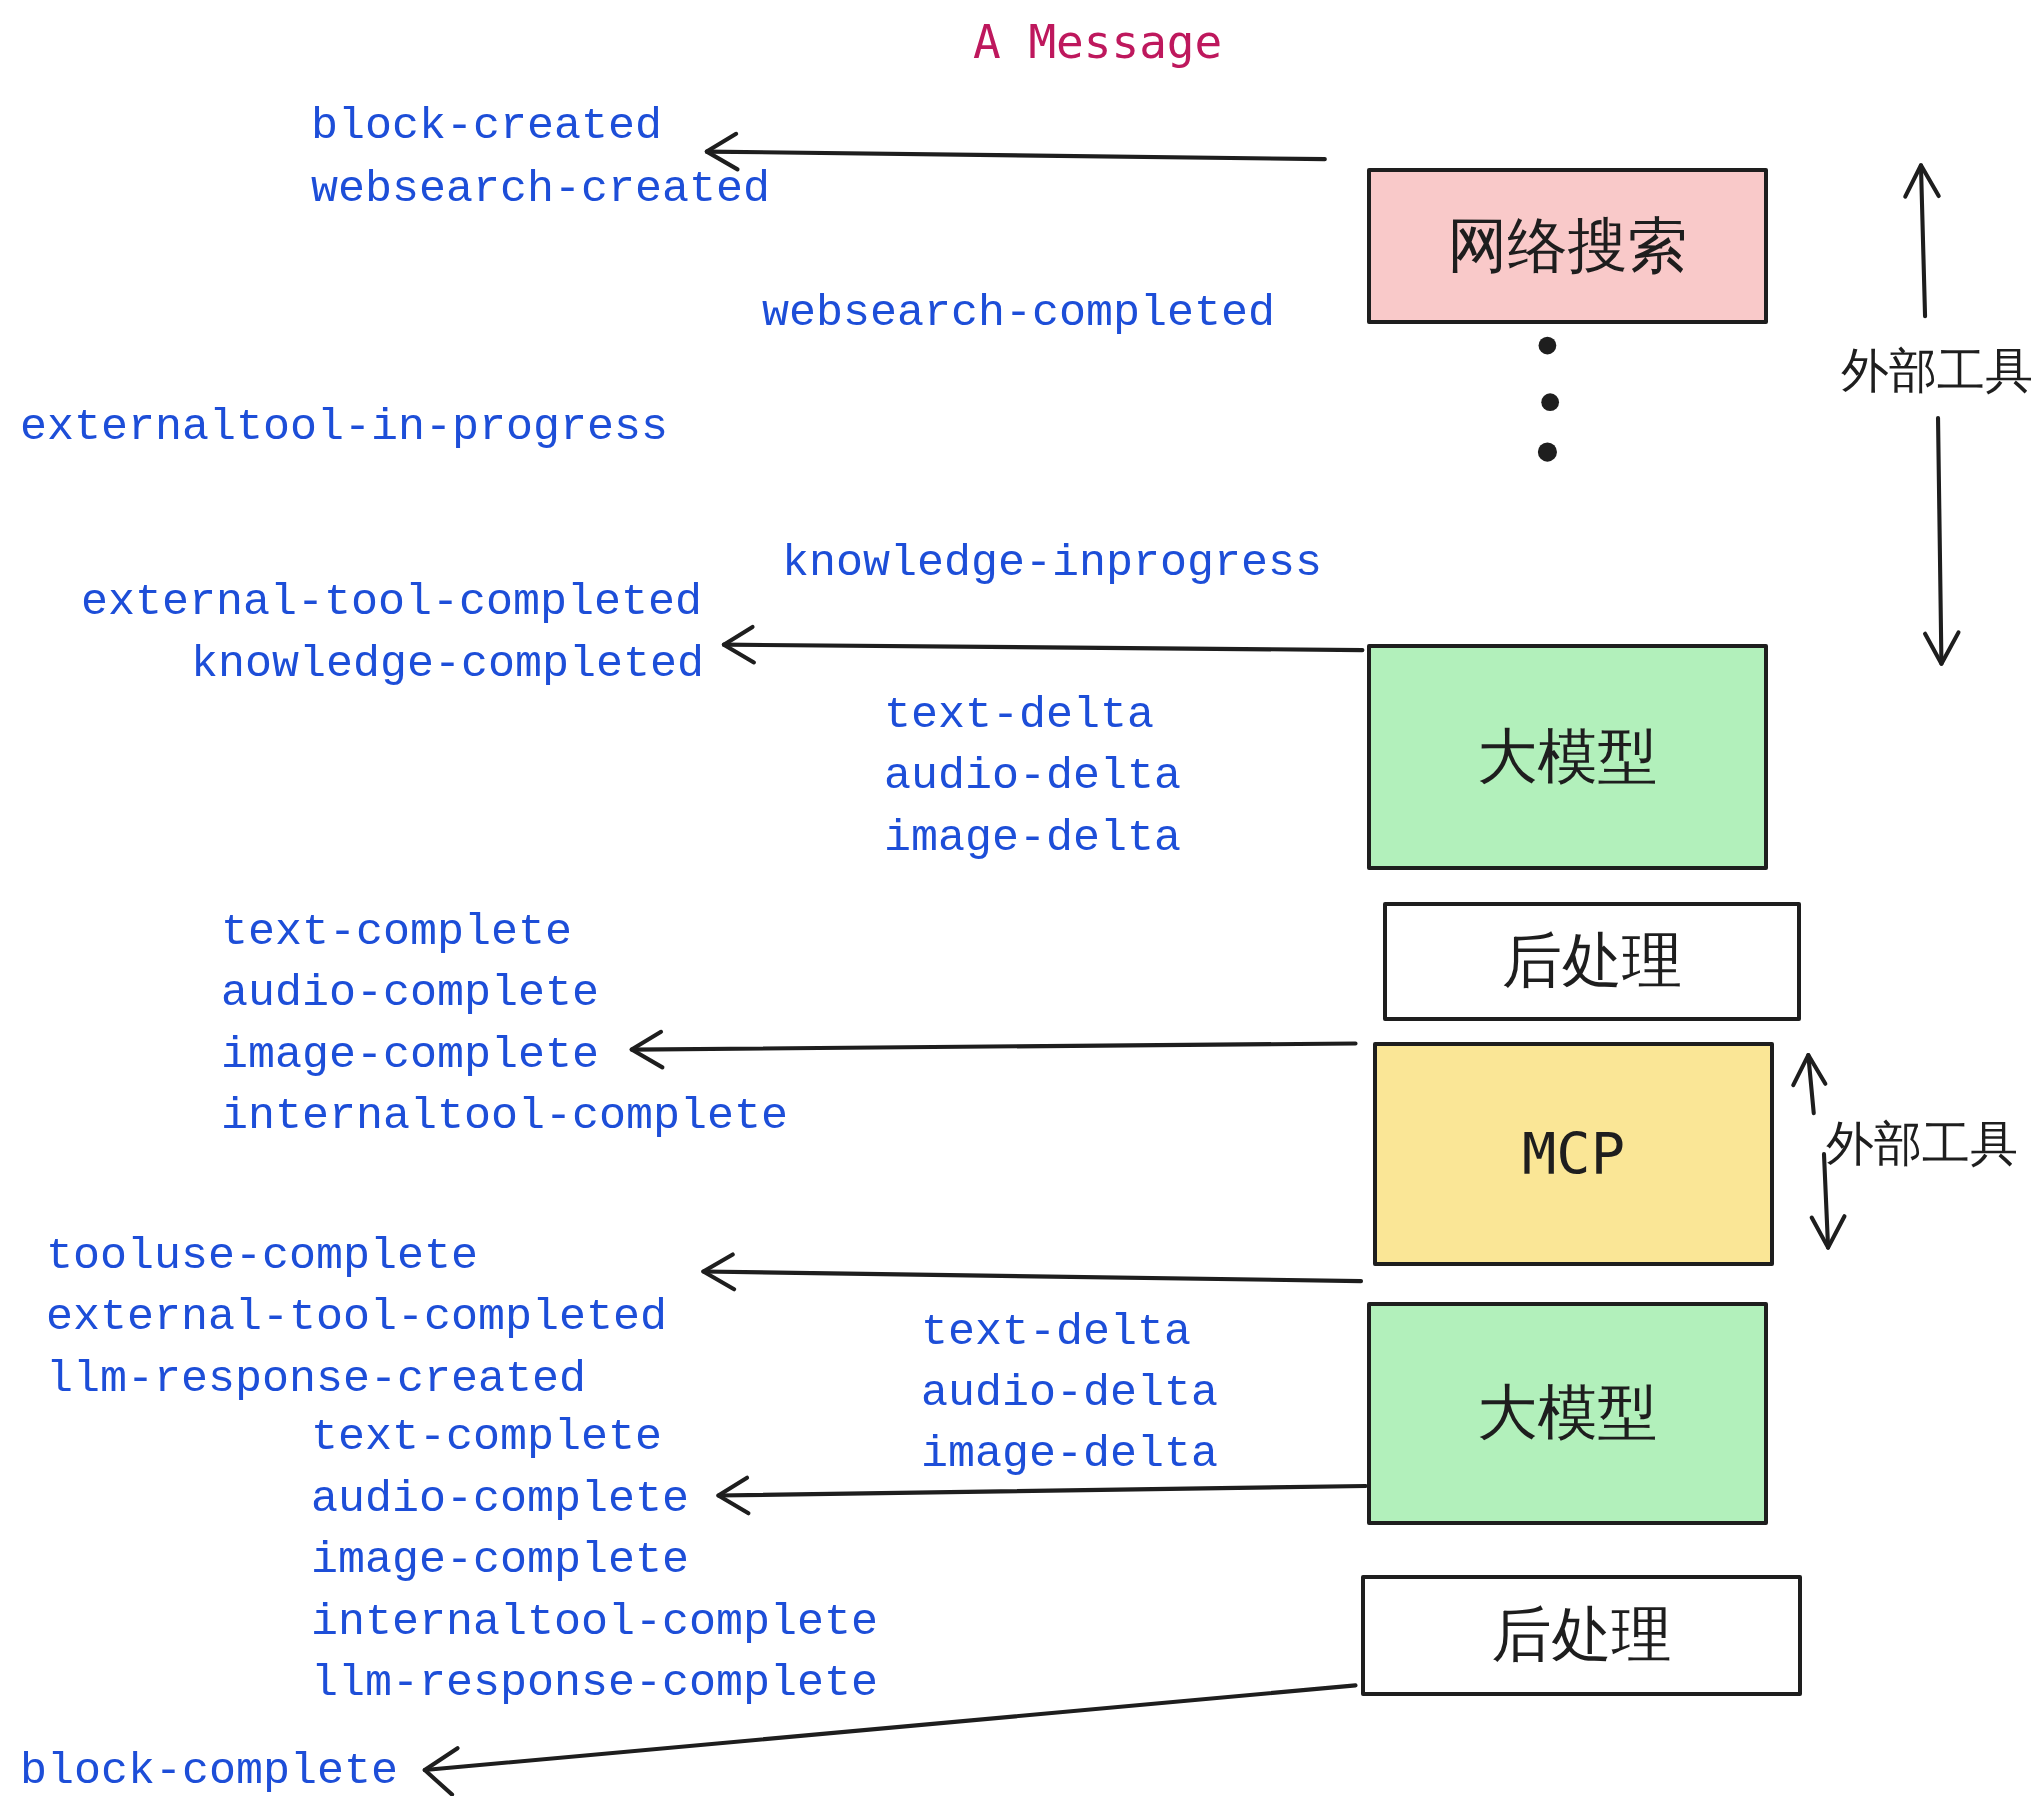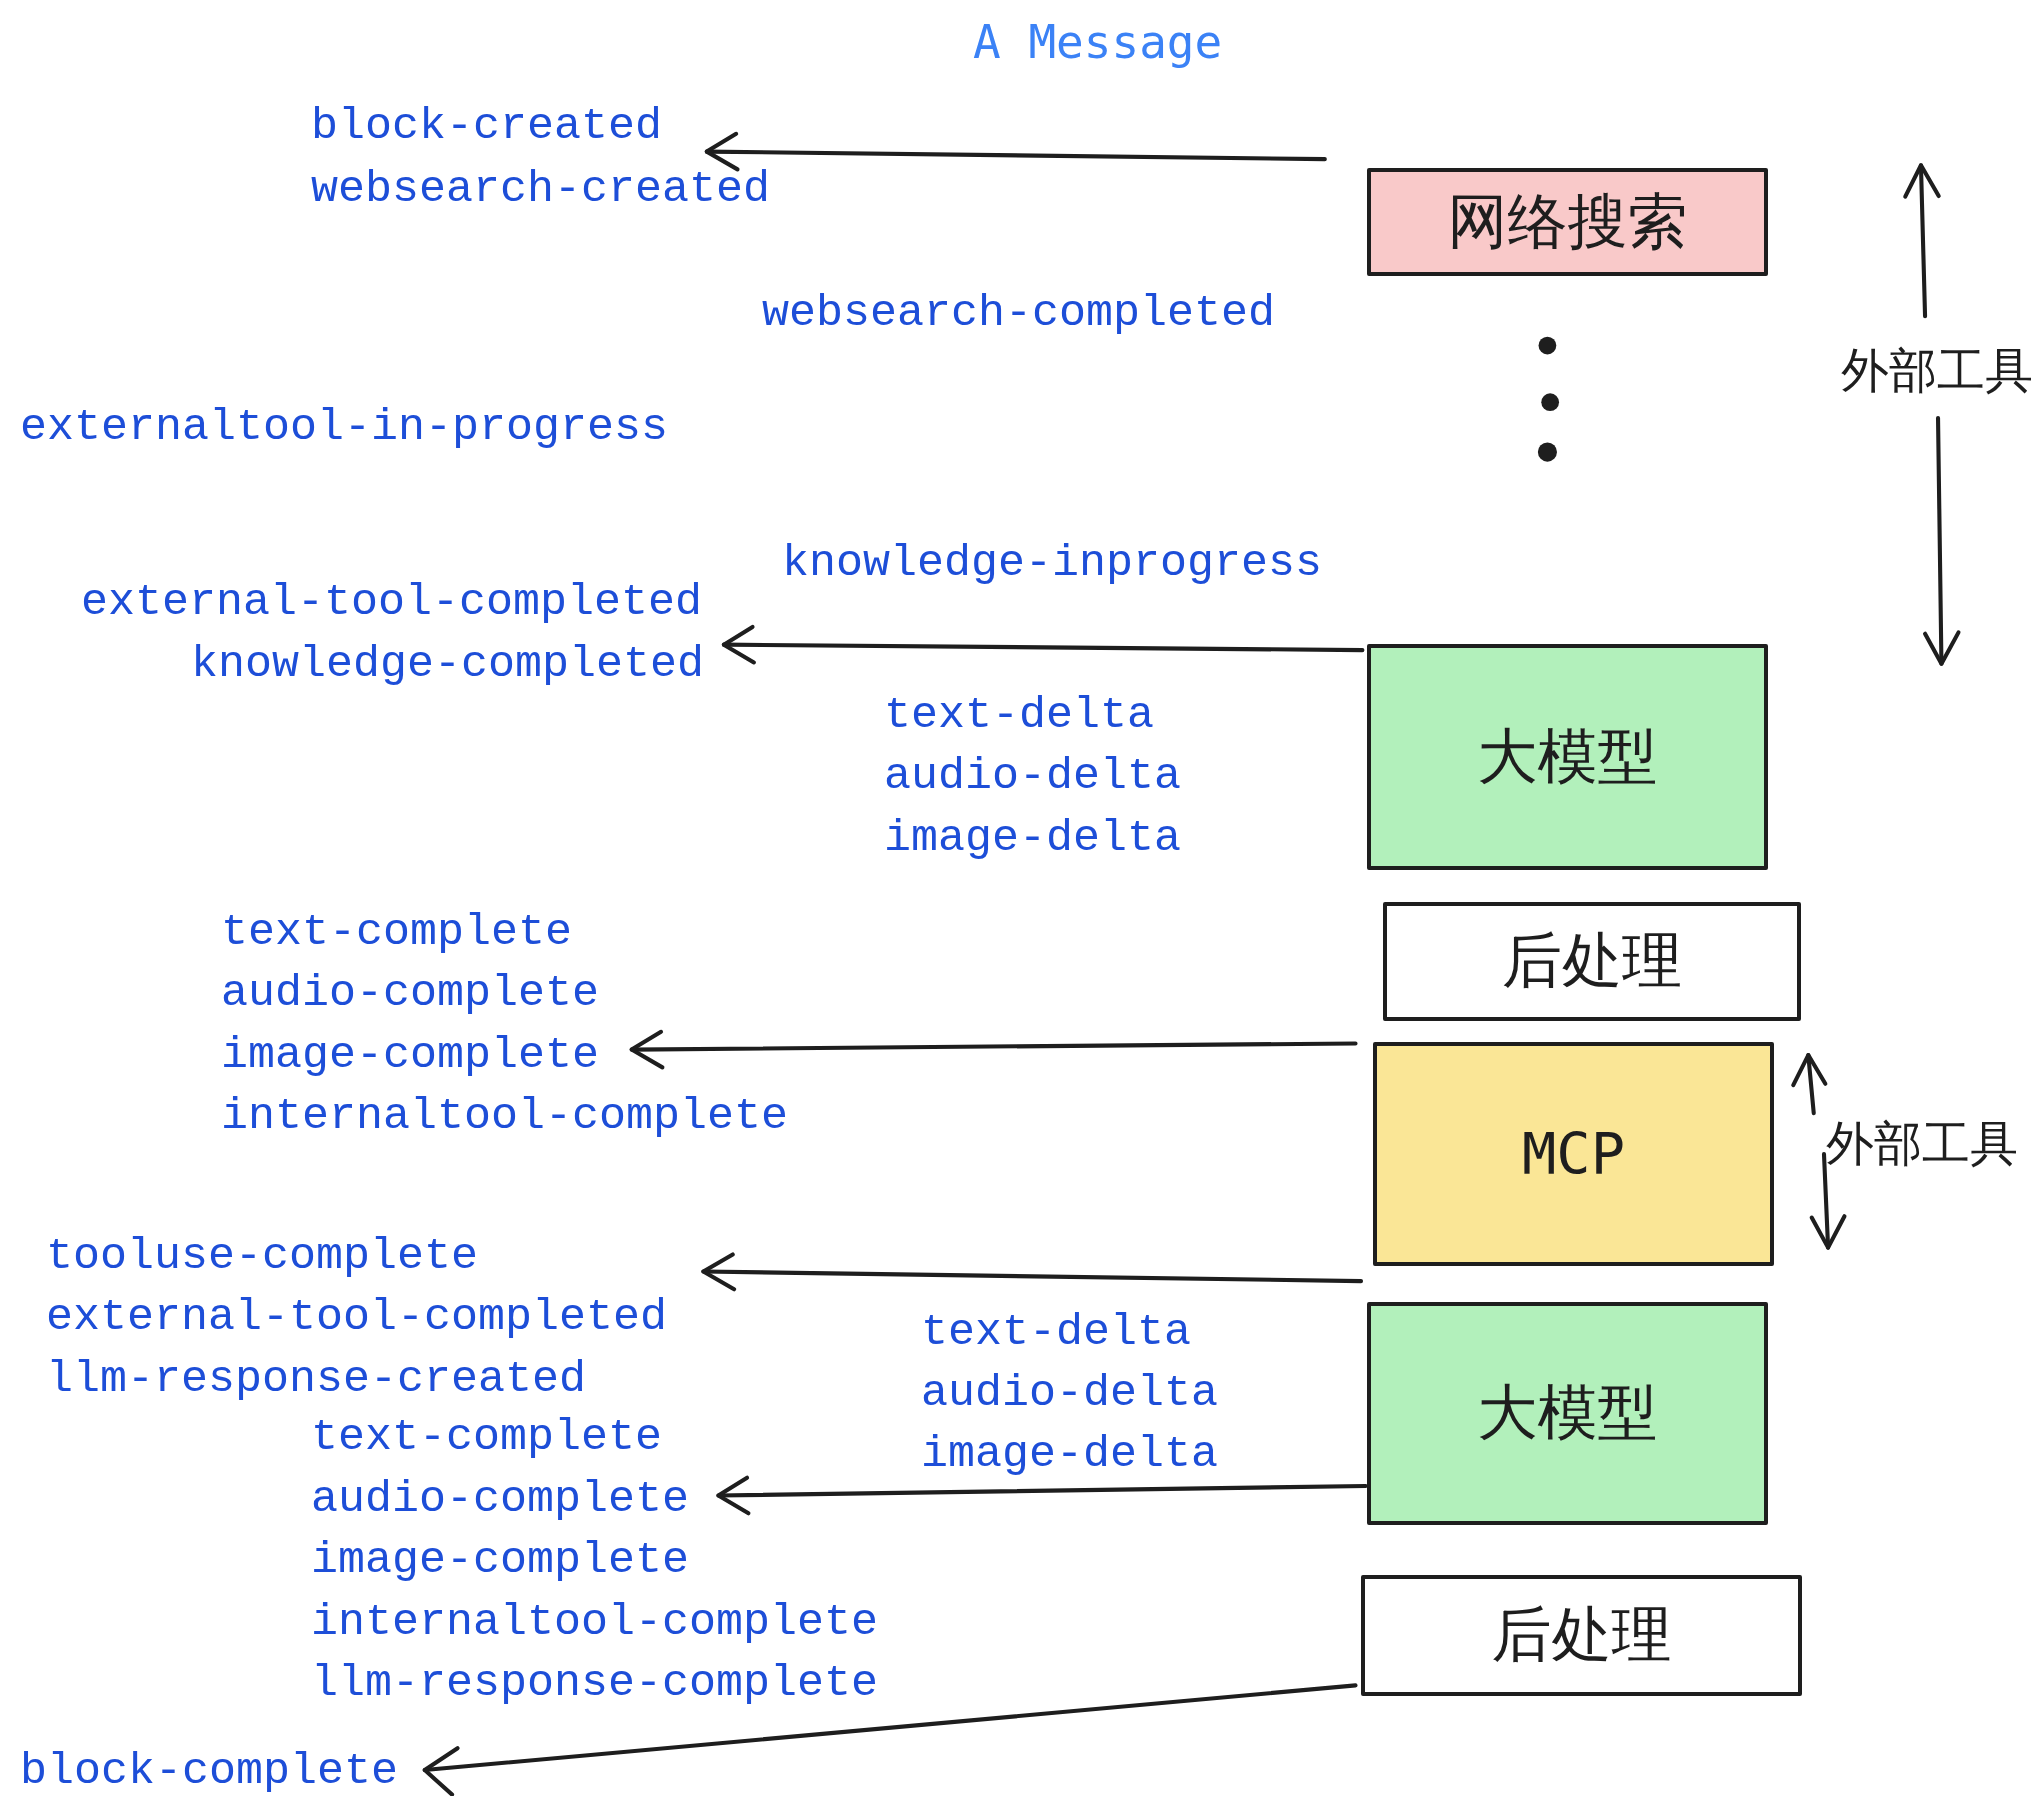--- a/index.html
+++ b/index.html
@@ -1,20 +1,20 @@
 <!DOCTYPE html>
 <html style="font-size:11px"><head>
 <meta charset="utf-8">
 <style>
   html,body{margin:0;padding:0;background:#ffffff;}
   #canvas{position:relative;width:2035px;height:1796px;background:#ffffff;overflow:hidden;
           font-family:"DejaVu Sans Mono", monospace;color:#1e1e1e;}
   .lbl{position:absolute;font-size:45px;line-height:1.15;white-space:nowrap;
        font-family:Liberation Mono, monospace;color:#1d4ed8;}
-  .title{position:absolute;font-size:46px;white-space:nowrap;color:#3b82f6;}
+  .title{position:absolute;font-size:46px;white-space:nowrap;color:#be185d;}
   .box{position:absolute;border:4.1px solid #1e1e1e;border-radius:2px;
        display:flex;align-items:center;justify-content:center;box-sizing:border-box;}
   .box-label{font-size:60px;font-family:"Liberation Sans", sans-serif;color:#1e1e1e;white-space:nowrap;}
   .mcp-label{font-size:57px;font-family:"DejaVu Sans Mono", monospace;color:#1e1e1e;}
   .side-label{position:absolute;font-size:48px;font-family:"Liberation Sans", sans-serif;
        color:#1e1e1e;white-space:nowrap;}
   svg.overlay{position:absolute;left:0;top:0;width:2035px;height:1796px;pointer-events:none;}
   svg.overlay path{fill:none;stroke:#1e1e1e;stroke-width:6;stroke-linecap:round;stroke-linejoin:round;}
   svg.overlay circle{fill:#1e1e1e;stroke:none;}
 </style>
@@ -51,21 +51,21 @@
   <div class="lbl" style="left:921px;top:1429px;">image-delta</div>
 
   <div class="lbl" style="left:311px;top:1412px;">text-complete</div>
   <div class="lbl" style="left:311px;top:1474px;">audio-complete</div>
   <div class="lbl" style="left:311px;top:1535px;">image-complete</div>
   <div class="lbl" style="left:311px;top:1597px;">internaltool-complete</div>
   <div class="lbl" style="left:311px;top:1658px;">llm-response-complete</div>
 
   <div class="lbl" style="left:20px;top:1746px;">block-complete</div>
 
-  <div class="box" style="left: 1367px; top: 168px; width: 401px; height: 108px; background: rgb(249, 201, 201);">
+  <div class="box" style="left: 1367px; top: 168px; width: 401px; height: 156px; background: rgb(249, 201, 201);">
     <span class="box-label">网络搜索</span>
   </div>
   <div class="box" style="left: 1367px; top: 644px; width: 401px; height: 226px; background: rgb(178, 240, 187);">
     <span class="box-label">大模型</span>
   </div>
   <div class="box" style="left: 1383px; top: 902px; width: 418px; height: 119px; background: rgb(255, 255, 255);">
     <span class="box-label">后处理</span>
   </div>
   <div class="box" style="left: 1373px; top: 1042px; width: 401px; height: 224px; background: rgb(250, 230, 150);">
     <span class="mcp-label">MCP</span>

